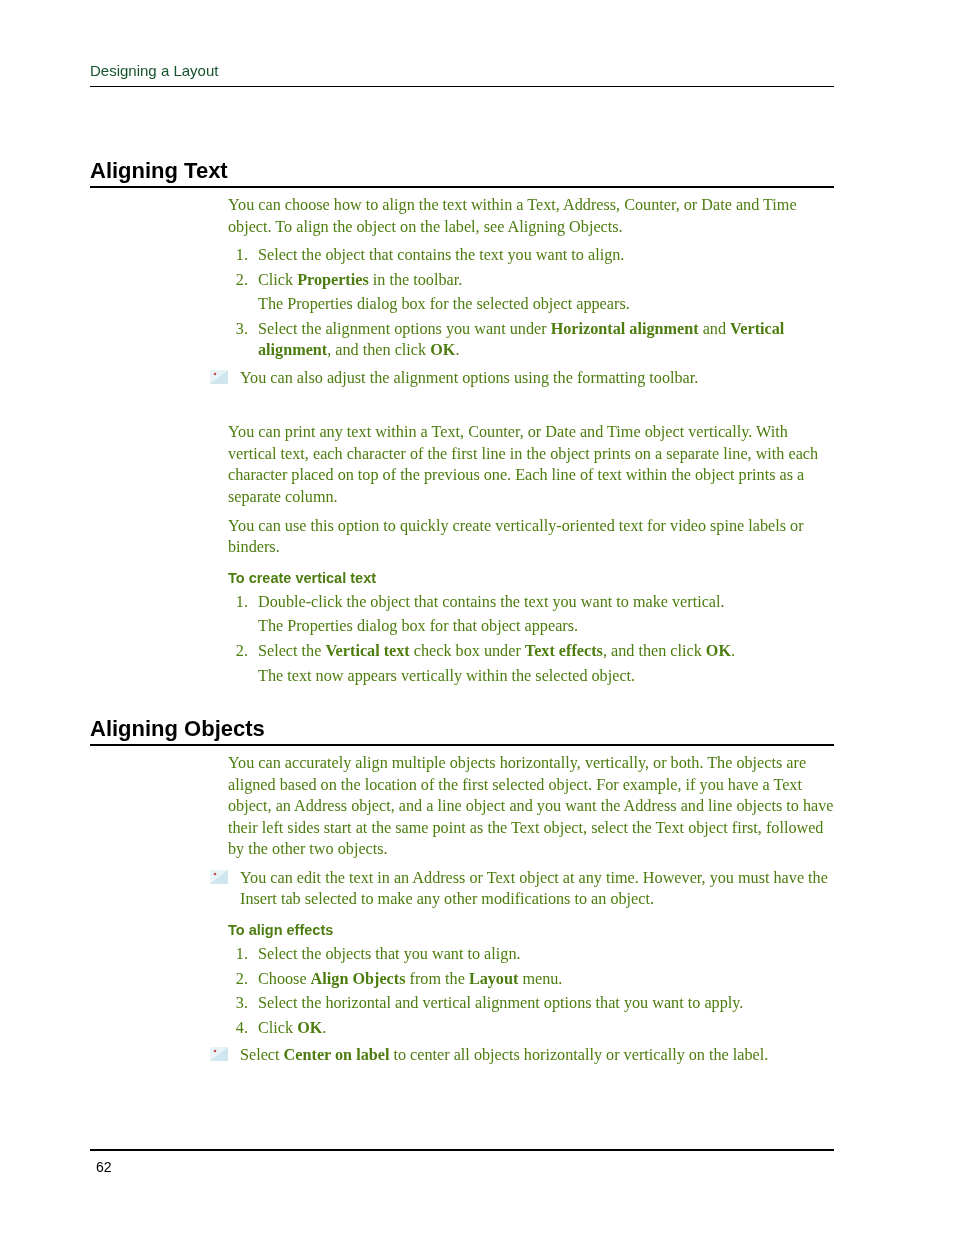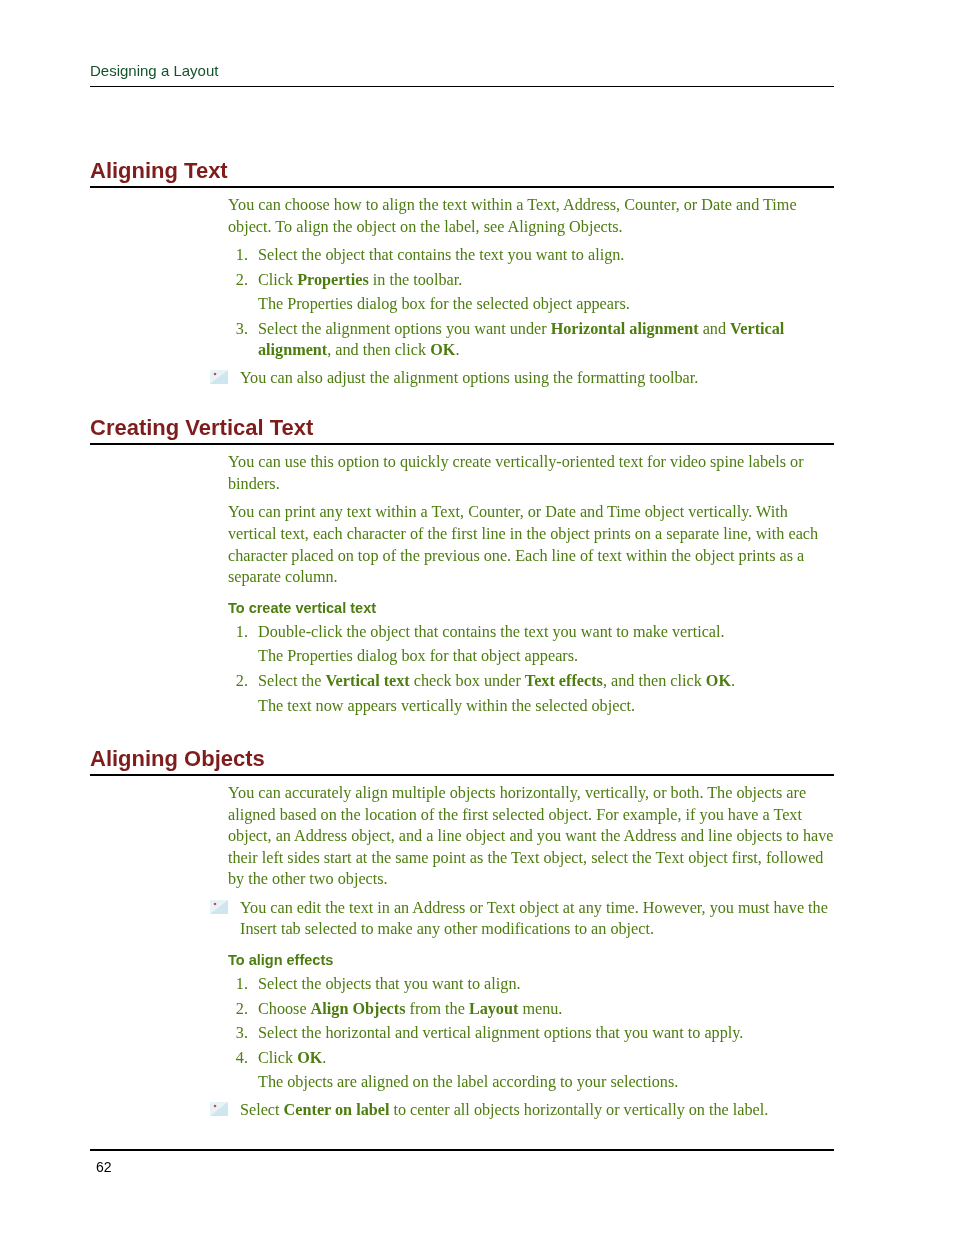--- a/index.html
+++ b/index.html
@@ -50,21 +50,21 @@
     right: 120px;
     top: 158px;
   }
   h2.section-head {
     font-family: Tahoma, Verdana, Geneva, sans-serif;
     font-weight: bold;
     font-size: 22px;
     margin: 0 0 2px 0;
     padding-bottom: 2px;
     border-bottom: 2px solid #000;
-    color: #7f1d1d;
+    color: #000000;
   }
   .body-col {
     margin-left: 138px;
     font-size: 16.2px;
     line-height: 1.33;
     color: #4d7c0f;
   }
   .body-col p {
     margin: 7px 0 7px 0;
   }
@@ -134,24 +134,23 @@
               <polygon points="0,0 18,0 0,14" fill="#e8f3f7"></polygon>
               <circle cx="5" cy="4" r="1.3" fill="#c0504d"></circle>
             </svg>
         </span>
         <span class="note-text">You can also adjust the alignment options using the formatting toolbar.</span>
       </div>
     </div>
 
     <div class="sec-gap"></div>
 
-    <h2 class="section-head">Creating Vertical Text</h2>
     <div class="body-col">
+      <p>You can print any text within a Text, Counter, or Date and Time object vertically. With vertical text, each character of the first line in the object prints on a separate line, with each character placed on top of the previous one. Each line of text within the object prints as a separate column.</p>
       <p>You can use this option to quickly create vertically-oriented text for video spine labels or binders.</p>
-      <p>You can print any text within a Text, Counter, or Date and Time object vertically. With vertical text, each character of the first line in the object prints on a separate line, with each character placed on top of the previous one. Each line of text within the object prints as a separate column.</p>
       <div class="subhead">To create vertical text</div>
       <ol class="steps">
         <li>
           <span>Double-click the object that contains the text you want to make vertical.</span>
           <span class="after">The Properties dialog box for that object appears.</span>
         </li>
         <li>
           <span><span>Select the </span><b>Vertical text</b><span> check box under </span><b>Text effects</b><span>, and then click </span><b>OK</b><span>.</span></span>
           <span class="after">The text now appears vertically within the selected object.</span>
         </li>
@@ -175,21 +174,20 @@
       </div>
       <div class="subhead">To align effects</div>
       <ol class="steps">
         <li><span>Select the objects that you want to align.</span></li>
         <li>
           <span><span>Choose </span><b>Align Objects</b><span> from the </span><b>Layout</b><span> menu.</span></span>
         </li>
         <li><span>Select the horizontal and vertical alignment options that you want to apply.</span></li>
         <li>
           <span><span>Click </span><b>OK</b><span>.</span></span>
-          <span class="after">The objects are aligned on the label according to your selections.</span>
         </li>
       </ol>
       <div class="note-row">
         <span class="note-icon">
           <svg width="18" height="14" viewBox="0 0 18 14">
               <rect x="0" y="0" width="18" height="14" fill="#cfe6ef"></rect>
               <polygon points="0,0 18,0 0,14" fill="#e8f3f7"></polygon>
               <circle cx="5" cy="4" r="1.3" fill="#c0504d"></circle>
             </svg>
         </span>

